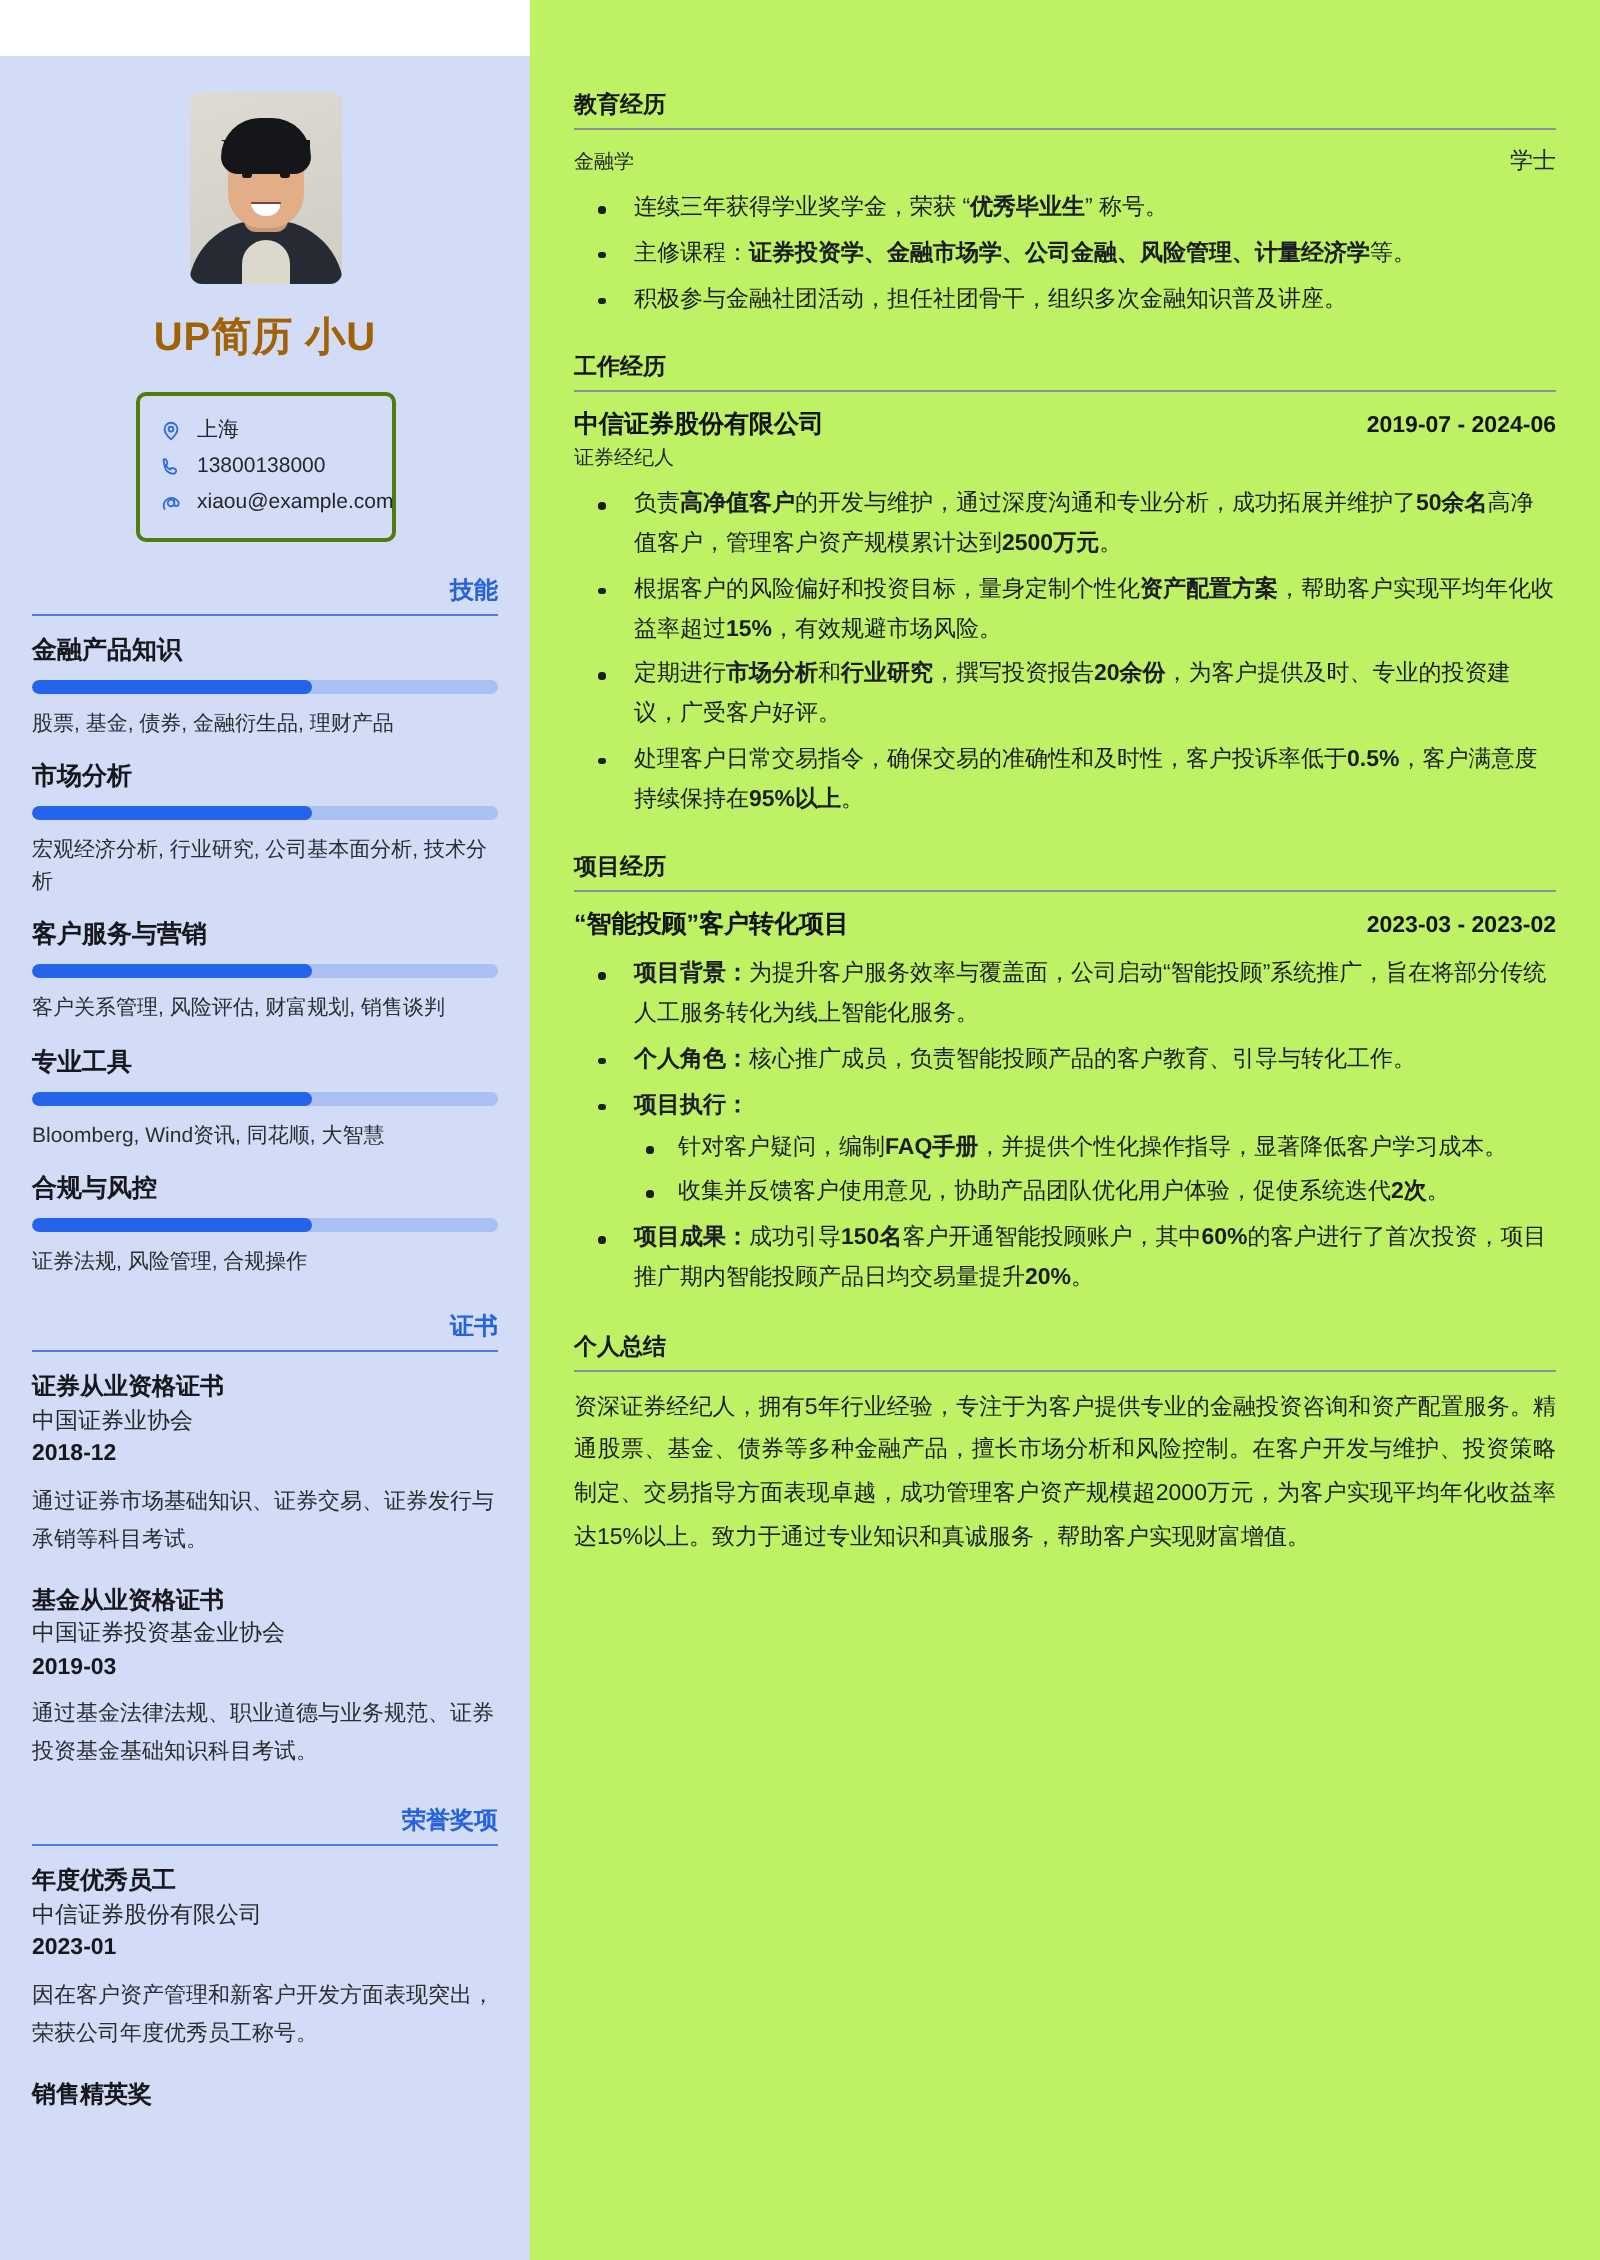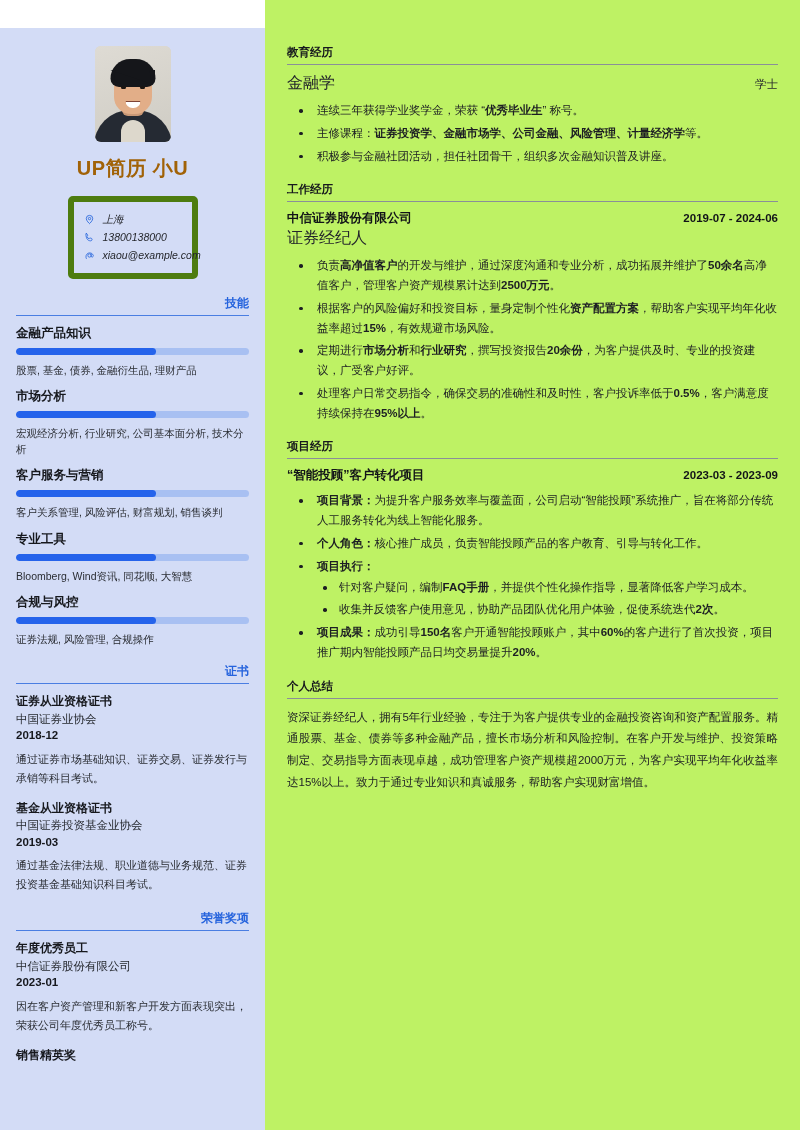--- a/index.html
+++ b/index.html
@@ -125,25 +125,24 @@
     font-size: 20px;
     font-weight: 700;
     color: #a16207;
     margin-top: 13px;
     letter-spacing: .5px;
   }
 
   .contact-box {
     margin: 14px auto 0 auto;
     width: 130px;
-    border: 6px solid #4d7c0f;
+    border: 2px solid #4d7c0f;
     border-radius: 5px;
     padding: 8px 10px;
     box-sizing: border-box;
-    font-style: italic;
   }
   .contact-row {
     display: flex;
     align-items: center;
     gap: 7px;
     font-size: 10.5px;
     color: #24262b;
     padding: 2px 0;
     line-height: 1.35;
   }
@@ -254,21 +253,21 @@
     white-space: nowrap;
   }
   .entry-sub {
     display: flex;
     justify-content: space-between;
     align-items: baseline;
     gap: 10px;
     margin-top: 1px;
   }
   .entry-role {
-    font-size: 16px;
+    font-size: 10px;
     color: #24262b;
   }
   .entry-degree {
     font-size: 11.5px;
     color: #24262b;
     white-space: nowrap;
   }
 
   ul.bullets {
     list-style: none;
@@ -481,21 +480,21 @@
           <li>根据客户的风险偏好和投资目标，量身定制个性化<b>资产配置方案</b>，帮助客户实现平均年化收益率超过<b>15%</b>，有效规避市场风险。</li>
           <li>定期进行<b>市场分析</b>和<b>行业研究</b>，撰写投资报告<b>20余份</b>，为客户提供及时、专业的投资建议，广受客户好评。</li>
           <li>处理客户日常交易指令，确保交易的准确性和及时性，客户投诉率低于<b>0.5%</b>，客户满意度持续保持在<b>95%以上</b>。</li>
         </ul>
     </section>
 
     <section class="main-section">
       <div class="main-head">项目经历</div>
       <div class="entry-top">
         <span class="entry-title">“智能投顾”客户转化项目</span>
-        <span class="entry-date">2023-03 - 2023-09</span>
+        <span class="entry-date">2023-03 - 2023-02</span>
       </div>
       <ul class="bullets" id="project-bullets">
           <li><b>项目背景：</b>为提升客户服务效率与覆盖面，公司启动“智能投顾”系统推广，旨在将部分传统人工服务转化为线上智能化服务。</li>
           <li><b>个人角色：</b>核心推广成员，负责智能投顾产品的客户教育、引导与转化工作。</li>
           <li><b>项目执行：</b><ul class="sub-bullets">
               <li>针对客户疑问，编制<b>FAQ手册</b>，并提供个性化操作指导，显著降低客户学习成本。</li>
               <li>收集并反馈客户使用意见，协助产品团队优化用户体验，促使系统迭代<b>2次</b>。</li>
             </ul></li>
           <li><b>项目成果：</b>成功引导<b>150名</b>客户开通智能投顾账户，其中<b>60%</b>的客户进行了首次投资，项目推广期内智能投顾产品日均交易量提升<b>20%</b>。</li>
         </ul>

